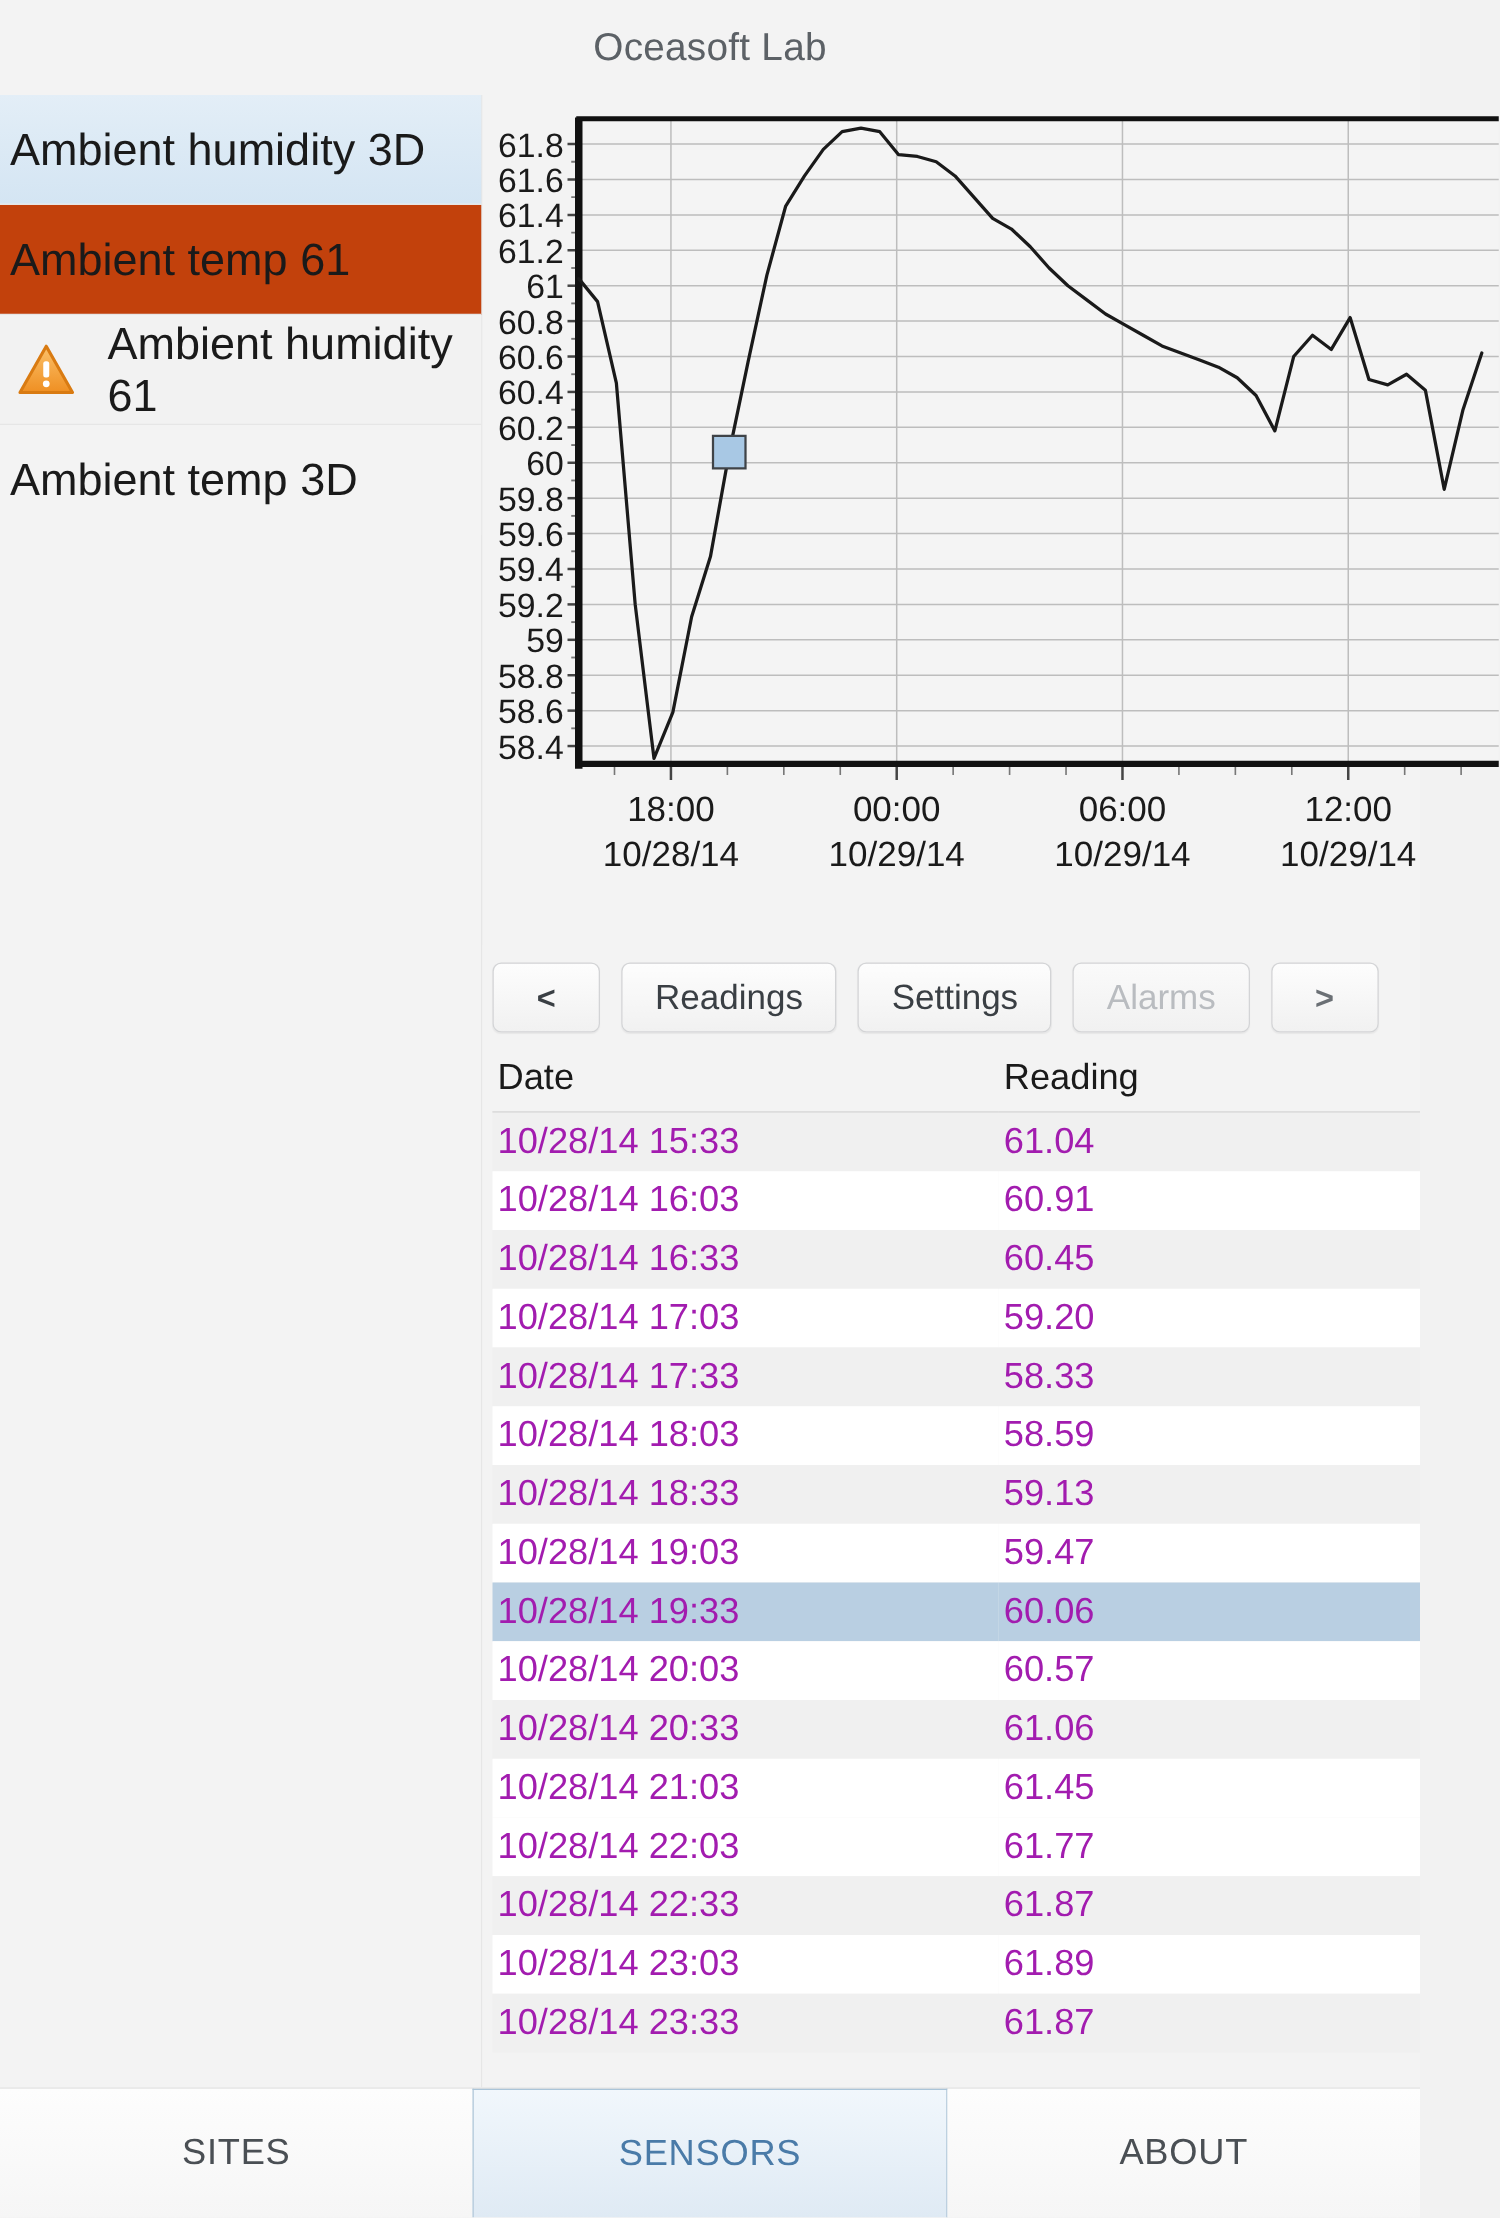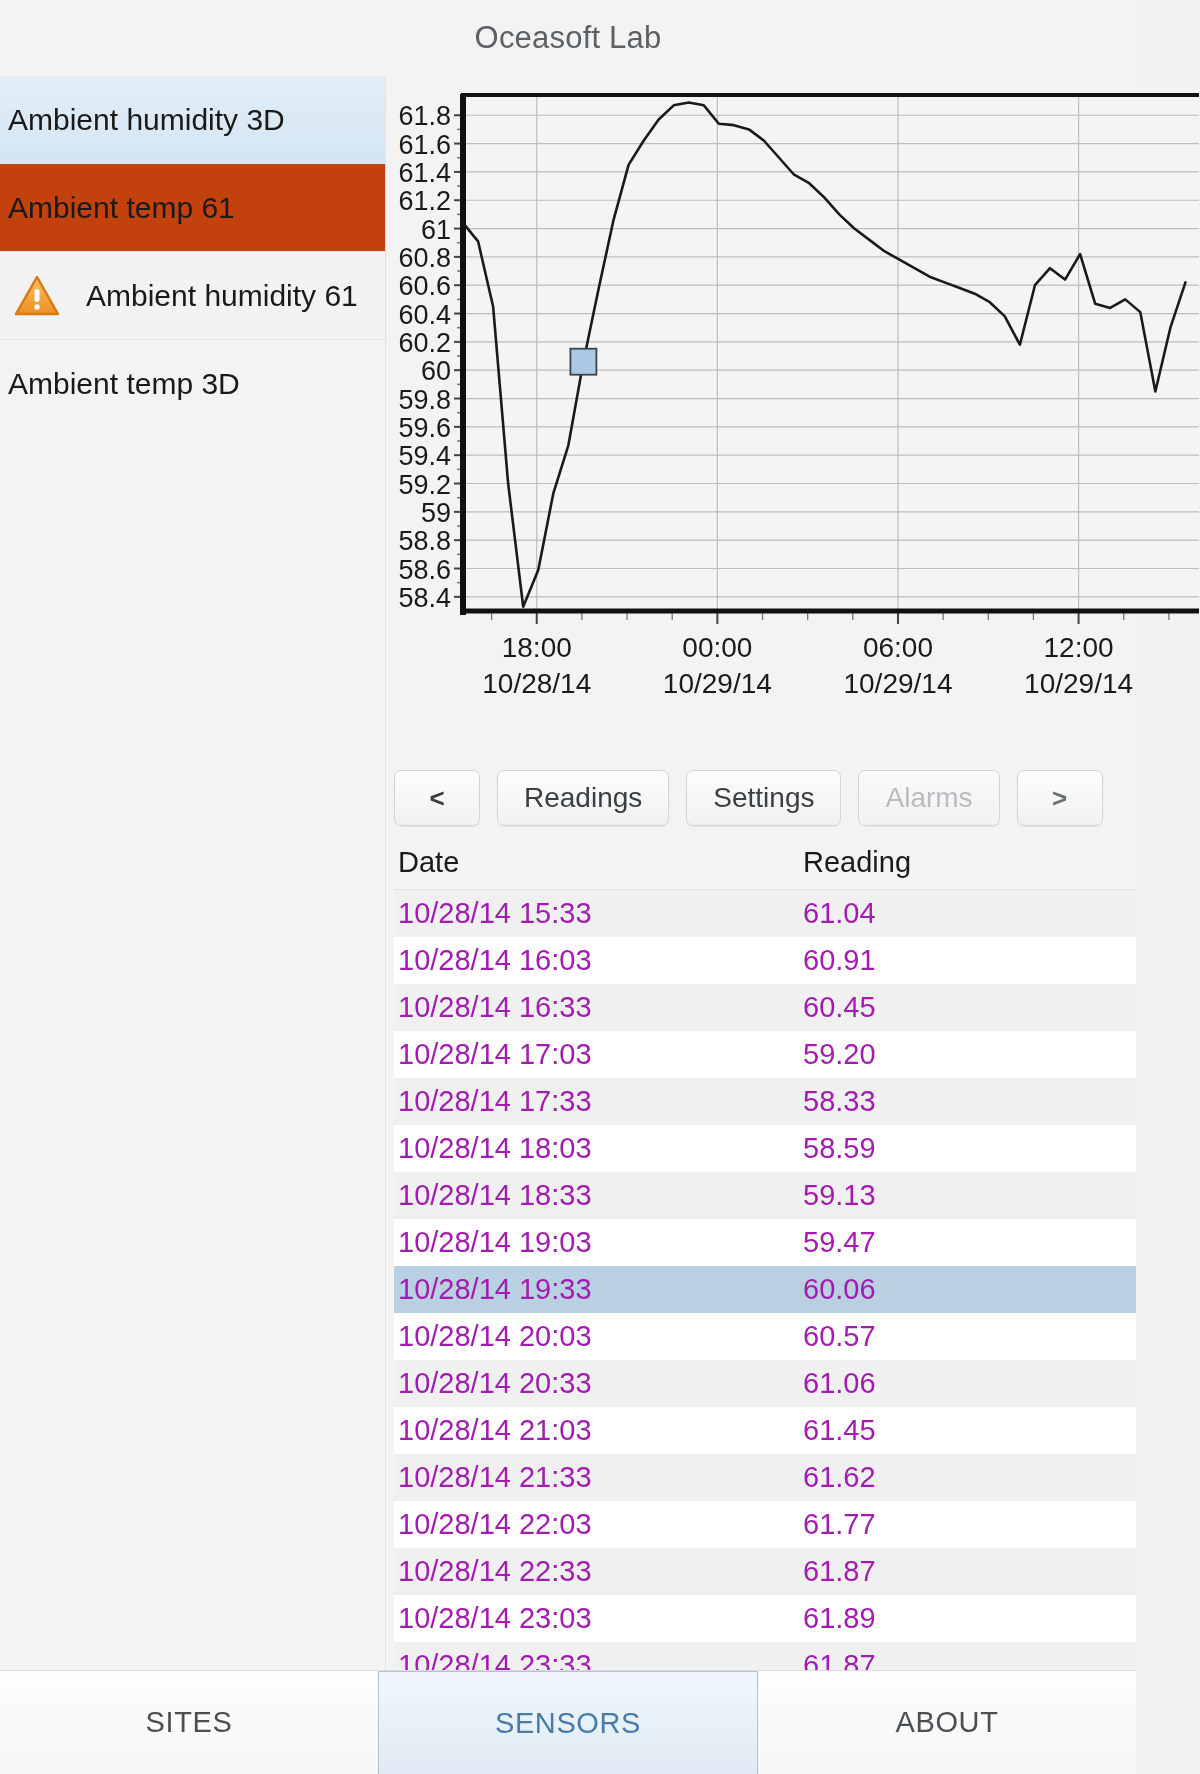--- a/index.html
+++ b/index.html
@@ -58,21 +58,21 @@
     padding-left: 8px;
     border-bottom: 1px solid #e6e6e6;
     background: #c2410c;
   }
   .sensor-item.alt { background: #f2f2f2; }
   .sensor-item.selected {
     background: linear-gradient(to bottom, #e3eef7 0%, #d4e5f3 100%);
   }
   .sensor-item.plain { background: #f3f3f3; border-bottom: none; }
   .sensor-label {
-    font-size: 30px;
+    font-size: 36px;
     color: #1a1a1a;
   }
   .warn-icon {
     width: 46px;
     height: 42px;
     margin-right: 26px;
     margin-left: 6px;
     flex: 0 0 46px;
     position: relative;
   }
@@ -390,24 +390,20 @@
                 <td>60.57</td>
               </tr>
               <tr class="r-odd">
                 <td class="col-date">10/28/14 20:33</td>
                 <td>61.06</td>
               </tr>
               <tr class="r-even">
                 <td class="col-date">10/28/14 21:03</td>
                 <td>61.45</td>
               </tr>
-              <tr class="r-odd">
-                <td class="col-date">10/28/14 21:33</td>
-                <td>61.62</td>
-              </tr>
               <tr class="r-even">
                 <td class="col-date">10/28/14 22:03</td>
                 <td>61.77</td>
               </tr>
               <tr class="r-odd">
                 <td class="col-date">10/28/14 22:33</td>
                 <td>61.87</td>
               </tr>
               <tr class="r-even">
                 <td class="col-date">10/28/14 23:03</td>

